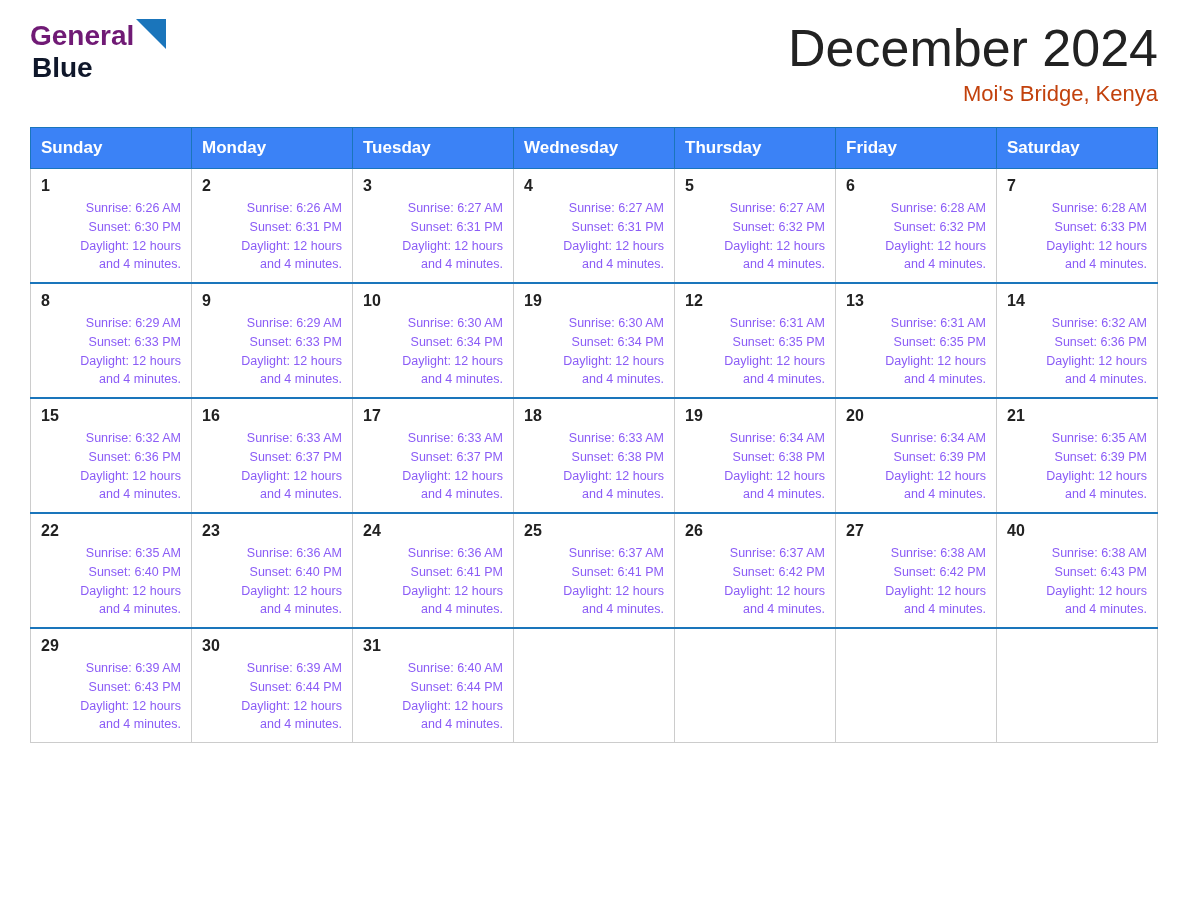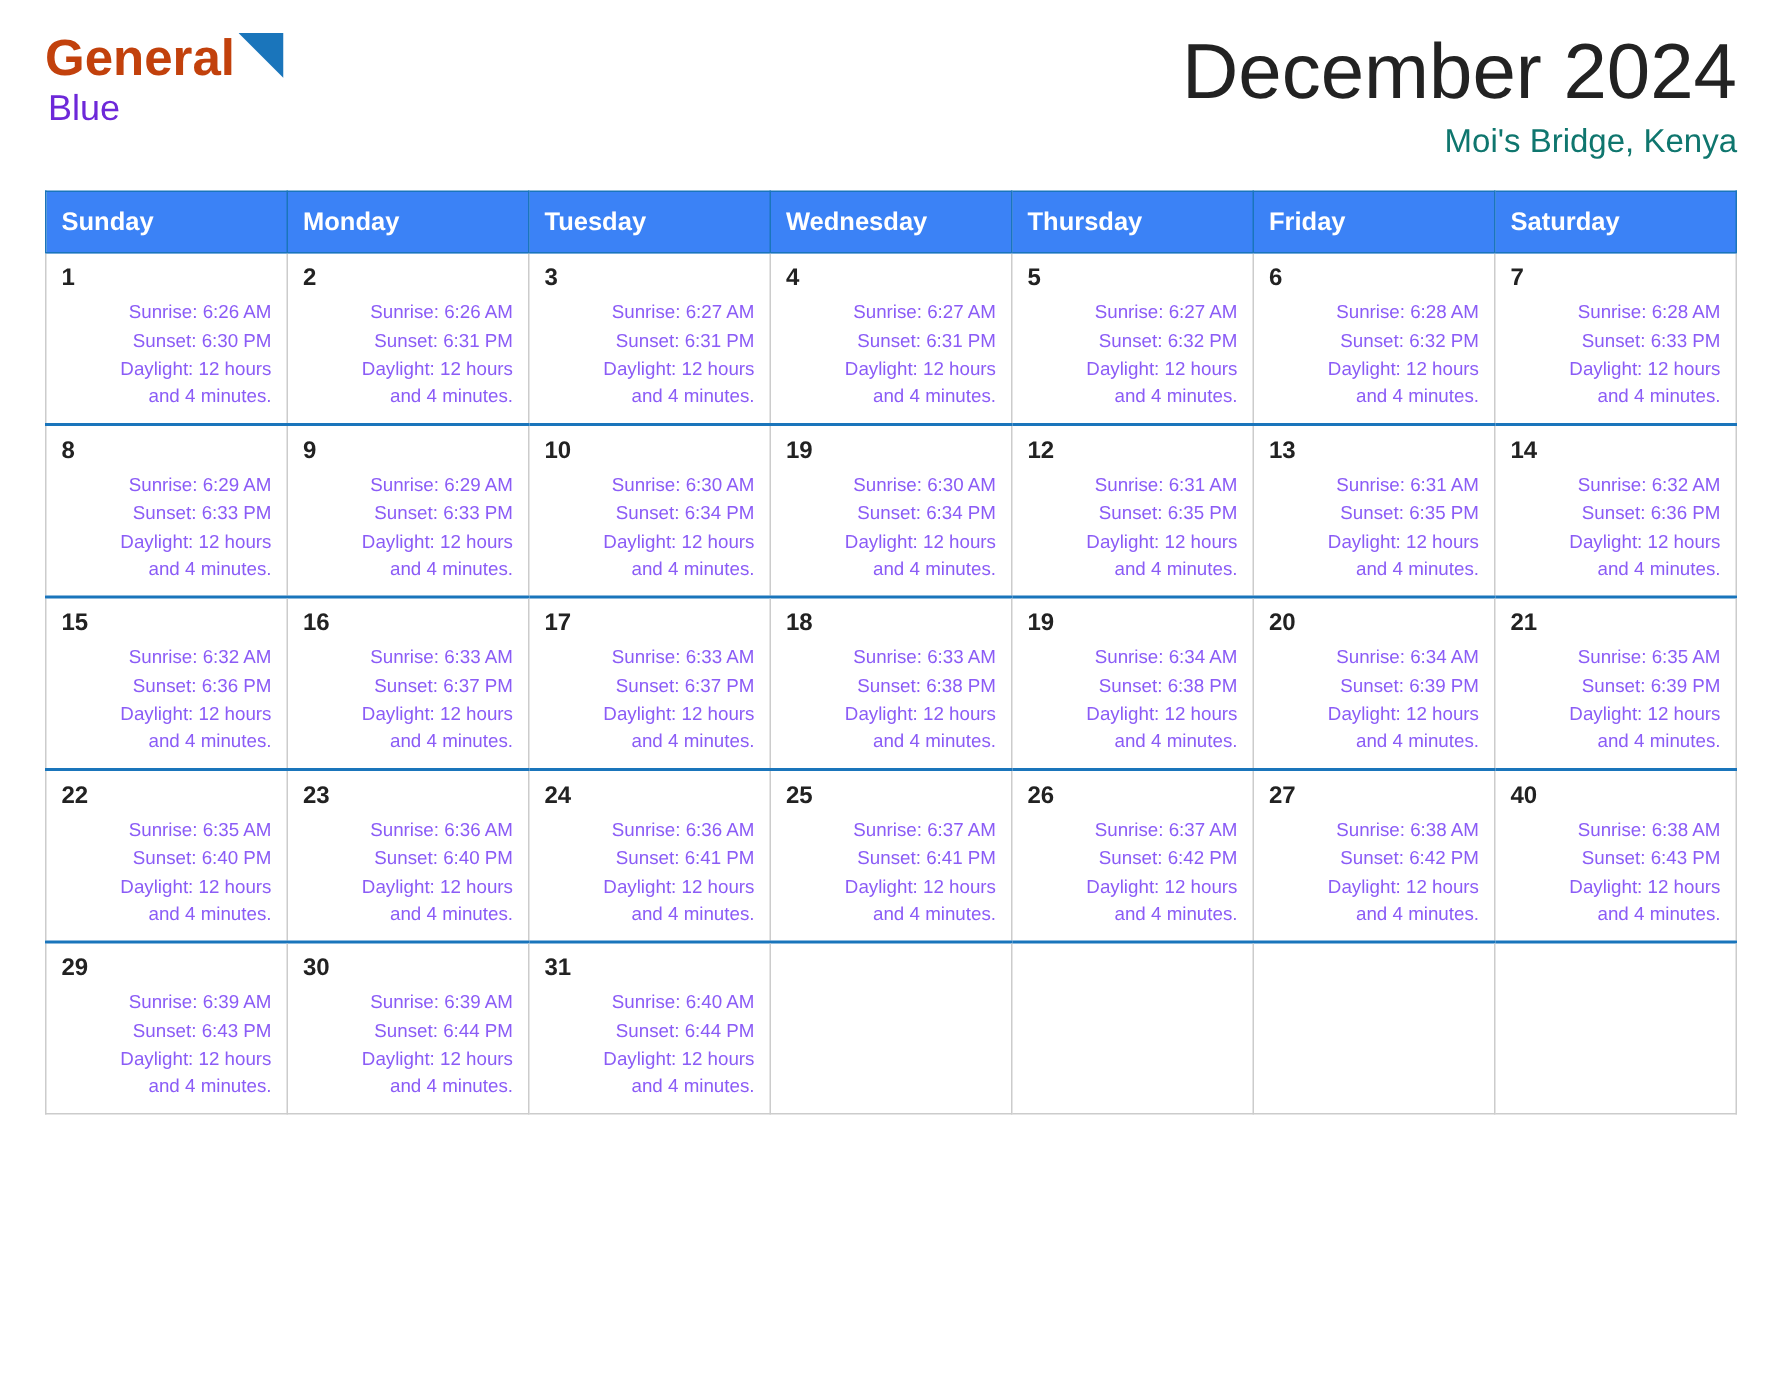--- a/index.html
+++ b/index.html
@@ -15,56 +15,56 @@
       justify-content: space-between;
       align-items: flex-start;
       margin-bottom: 20px;
     }
     .logo {
       display: flex;
       align-items: center;
       gap: 0px;
     }
     .logo-text-general {
-      font-size: 34px;
+      font-size: 28px;
       font-weight: bold;
-      color: #c2410c;
+      color: #701a75;
     }
     .logo-icon {
       width: 30px;
       height: 30px;
       margin-left: 2px;
       margin-top: -5px;
     }
     .logo-block {
       display: flex;
       flex-direction: column;
     }
     .logo-row1 {
       display: flex;
       align-items: center;
     }
     .logo-row2 {
-      color: #6d28d9;
-      font-size: 24px;
-      font-weight: normal;
+      color: #0f172a;
+      font-size: 28px;
+      font-weight: bold;
       margin-left: 2px;
     }
     .title-block {
       text-align: right;
     }
     .month-title {
       font-size: 52px;
       font-weight: normal;
       color: #222;
       line-height: 1.1;
     }
     .location {
       font-size: 22px;
-      color: #0f766e;
+      color: #c2410c;
       margin-top: 4px;
     }
     .calendar-table {
       width: 100%;
       border-collapse: collapse;
       border: 1px solid #aaa;
     }
     .calendar-table th {
       background-color: #3b82f6;
       color: #fff;

